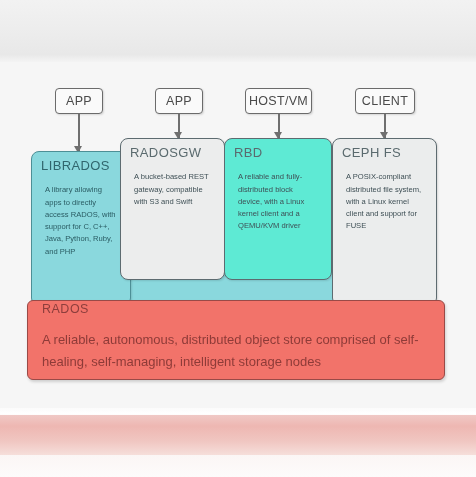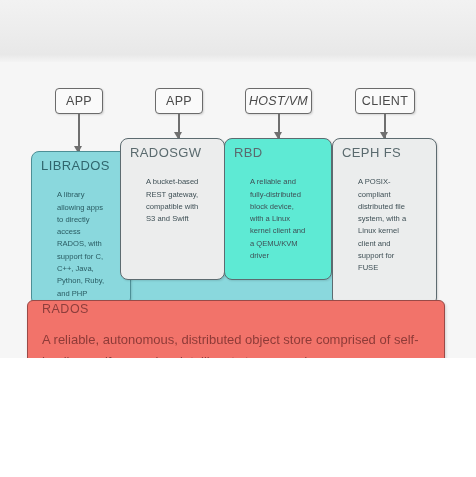--- a/index.html
+++ b/index.html
@@ -9,21 +9,21 @@
     width: 476px;
     height: 477px;
     overflow: hidden;
     background: #ffffff;
     font-family: "Liberation Sans", sans-serif;
   }
 
   #stage {
     position: relative;
     width: 476px;
-    height: 358px;
+    height: 477px;
     overflow: hidden;
     background: #f7f7f7;
   }
 
   
   .band-top {
     position: absolute;
     left: 0; top: 0;
     width: 476px; height: 62px;
     background: linear-gradient(180deg, #f2f2f2 0%, #ececec 55%, #e8e8e8 88%, #f4f4f4 100%);
@@ -98,21 +98,21 @@
     font-size: 13px;
     letter-spacing: 0.4px;
     color: #5a6a6e;
     margin: 0 0 11px 0;
     line-height: 1.1;
   }
   .svc .svc-desc {
     font-size: 7.6px;
     line-height: 1.62;
     color: #3e4f55;
-    margin: 16px;
+    margin: 4px;
   }
 
   #librados {
     background: #8ad8dd;
     border-color: #4d8f96;
   }
   #librados .svc-title { color: #30666e; }
   #librados .svc-desc  { color: #2a5c63; }
 
   #radosgw { background: #eceded; }
@@ -155,21 +155,21 @@
   <div class="band-bottom2"></div>
 
   <div class="client-box" style="left:55px; top:88px; width:48px; height:26px;">
     <span>APP</span>
   </div>
 
   <div class="client-box" style="left:155px; top:88px; width:48px; height:26px;">
     <span>APP</span>
   </div>
 
-  <div class="client-box" style="left:245px; top:88px; width:67px; height:26px;font-style:italic;">
+  <div class="client-box" style="left:245px; top:88px; width:67px; height:26px;">
     <span>HOST/VM</span>
   </div>
 
   <div class="client-box" style="left:355px; top:88px; width:60px; height:26px;">
     <span>CLIENT</span>
   </div>
 
   <div class="conn" style="left:78px; top:114px; height:38px;"></div>
   <div class="arrowhead" style="left:74.4px; top:146px;"></div>
 

